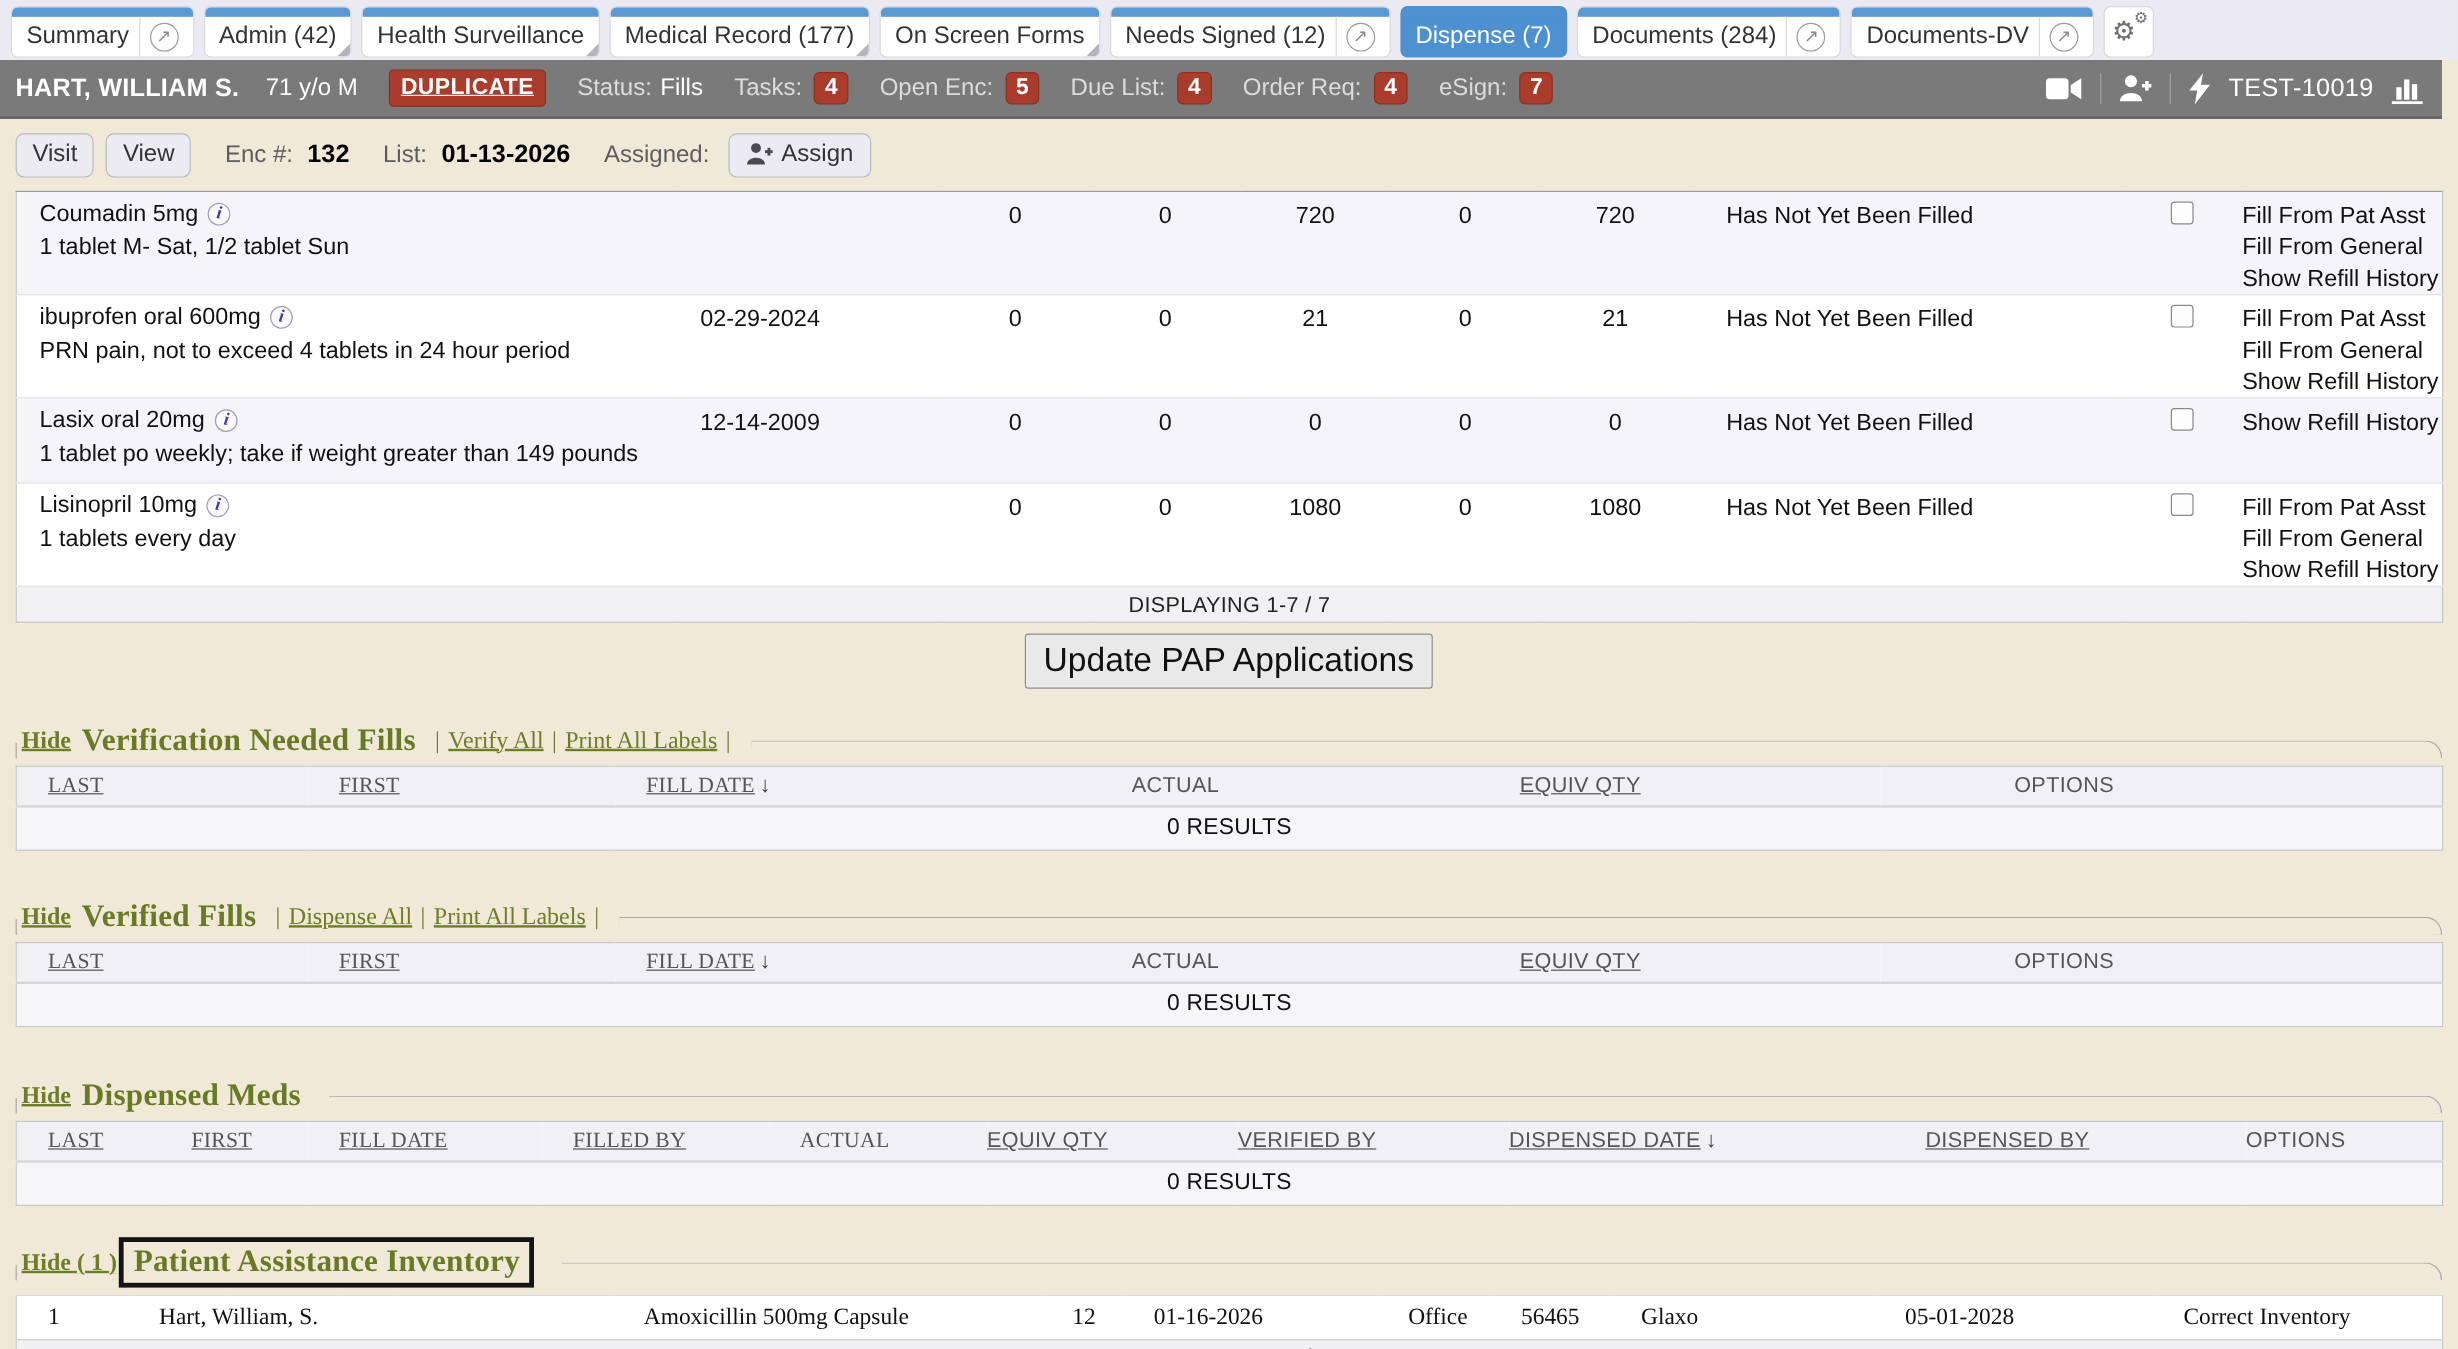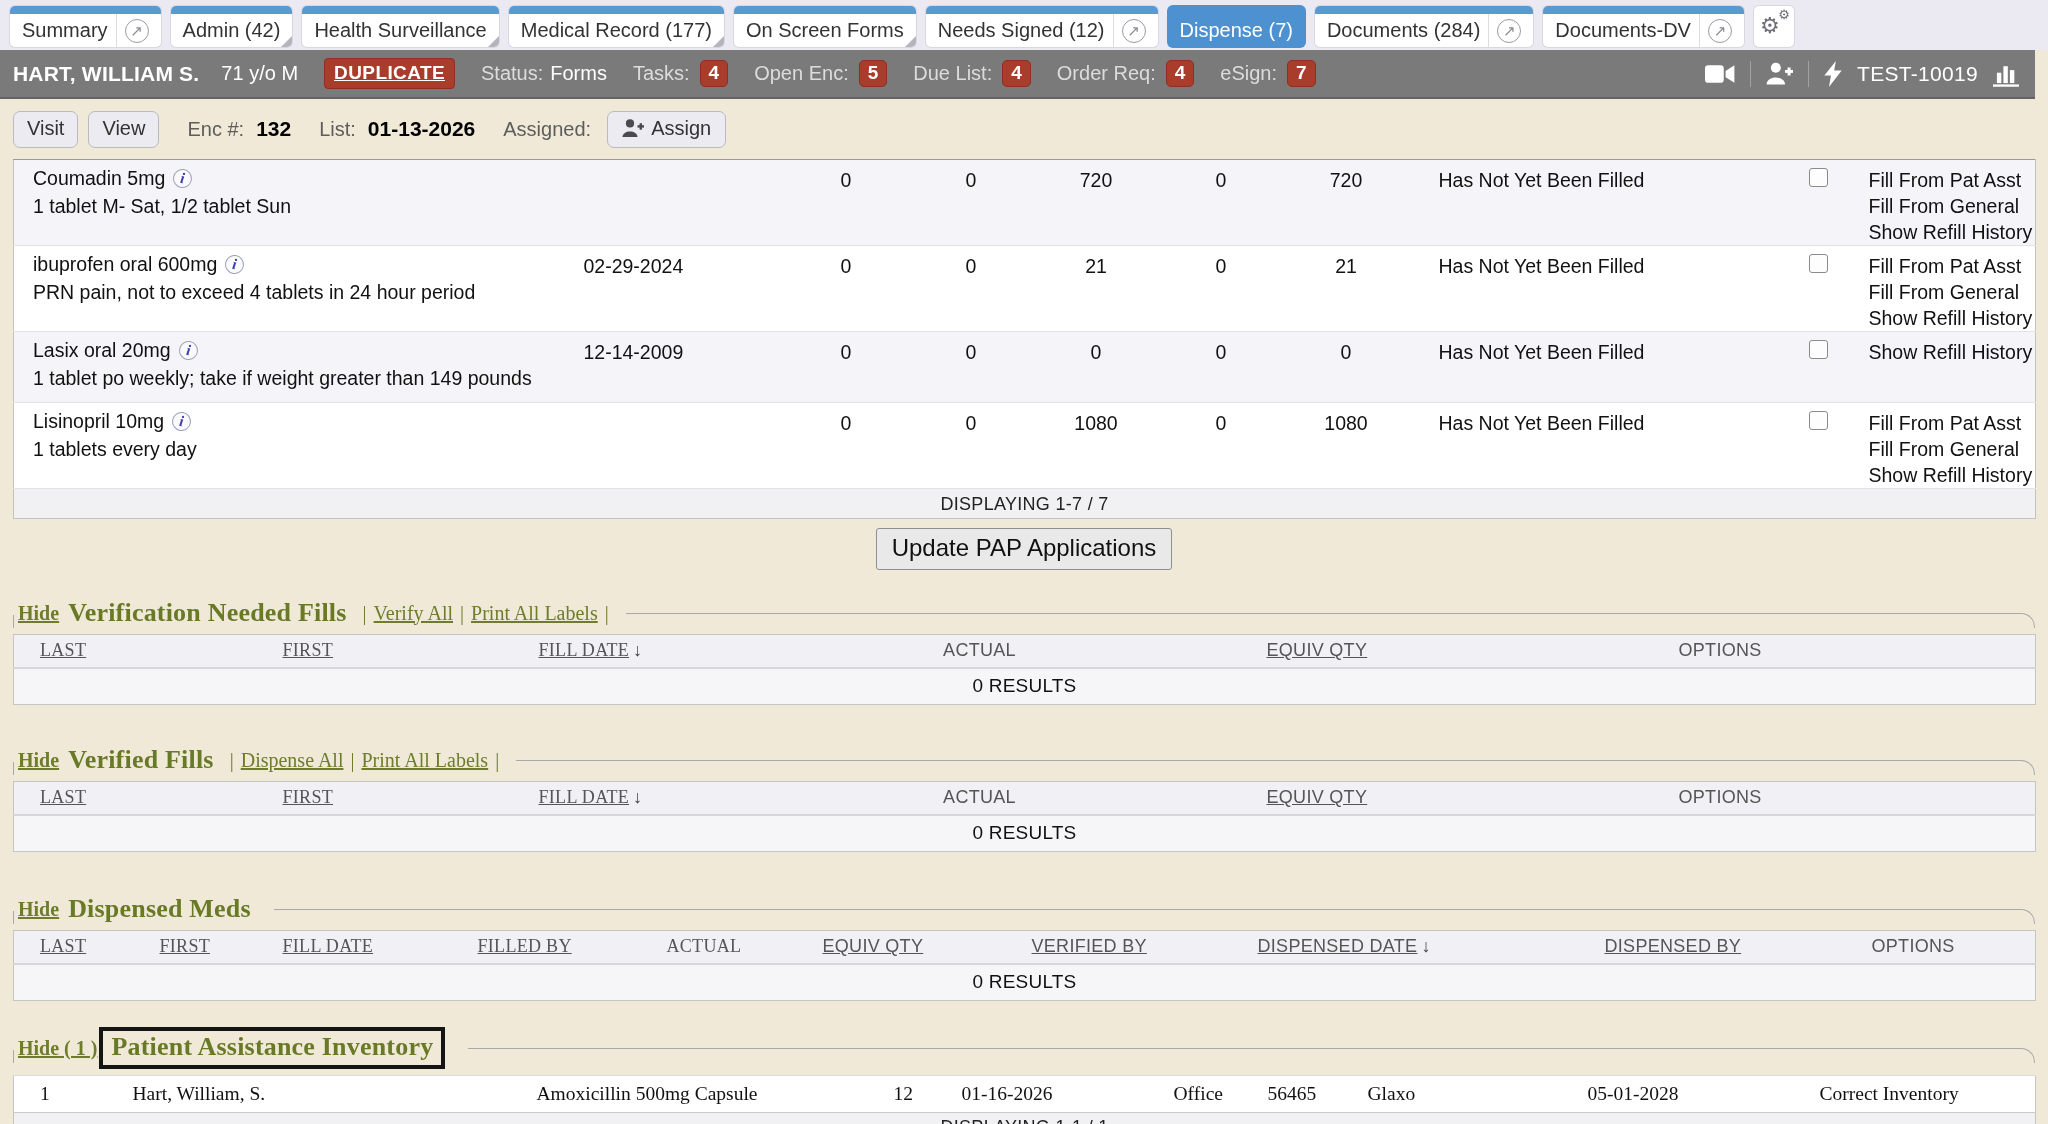--- a/index.html
+++ b/index.html
@@ -58,21 +58,21 @@
   .datecell { padding:9px 0 0 20px; }
   .num { text-align:center; padding-top:9px; }
   .statuscell { padding:9px 0 0 30px; }
   .chkcell { text-align:center; padding-top:8px; }
   .chkcell input { appearance:none; -webkit-appearance:none; width:19px; height:19px; border:1px solid #8a8a8a; border-radius:3px; background:#fdfdfd; cursor:pointer; }
   .optcell { padding:7px 0 0 0; line-height:26px; }
   .optlink { cursor:pointer; white-space:nowrap; }
   tr.tfoot td { background:#f1f1f4; border-top:1px solid #c9c9c9; text-align:center; font-size:18px; color:#222; height:30px; padding-top:5px; letter-spacing:.3px; }
 
   .papwrap { text-align:center; margin-top:9px; }
-  .papbtn { font-family:inherit; font-size:24px; color:#111; background:#e9e9e9; border:1px solid #8f8f8f; border-radius:3px; padding:5px 15px 7px; cursor:pointer; }
+  .papbtn { font-family:inherit; font-size:28px; color:#111; background:#e9e9e9; border:1px solid #8f8f8f; border-radius:3px; padding:5px 15px 7px; cursor:pointer; }
 
   
   .sechead { display:flex; align-items:center; margin:0 13px 0 13px; white-space:nowrap;font-family:Liberation Serif, serif; }
   .sec-verification { margin-top:28px; } .sec-verified { margin-top:40px; } .sec-dispensed { margin-top:42px; } .sec-inventory { margin-top:26px; }
   .stub { width:1px; height:13px; background:#a9a9a9; align-self:center; margin:16px 4px 0 0; }
   .hidelink { color:#6d7d2a; font-size:20px; font-weight:bold; text-decoration:underline; cursor:pointer; }
   .sectitle { color:#697a26; font-size:26px; font-weight:bold; margin:0 9px; letter-spacing:.2px; }
   .boxed { border:4px solid #141414; padding:1px 8px 3px; margin-left:2px; }
   .pipe { color:#6d7d2a; font-size:20px; margin:0 7px; }
   .seclink { color:#6d7d2a; font-size:20px; text-decoration:underline; cursor:pointer; }
@@ -162,21 +162,21 @@
       <span class="g2">⚙</span>
   </div>
 </div>
 
 <div class="pbar">
   <span class="pname">HART, WILLIAM S.</span>
   <span class="page-sex">71 y/o M</span>
   <span class="dup">DUPLICATE</span>
   <span class="pitem">
       <span class="plabel">Status:</span>
-      <span class="pval">Forms</span>
+      <span class="pval">Fills</span>
     </span>
   <span class="pitem">
       <span class="plabel">Tasks:</span>
       <span class="cbadge">4</span>
     </span>
   <span class="pitem">
       <span class="plabel">Open Enc:</span>
       <span class="cbadge">5</span>
     </span>
   <span class="pitem">

